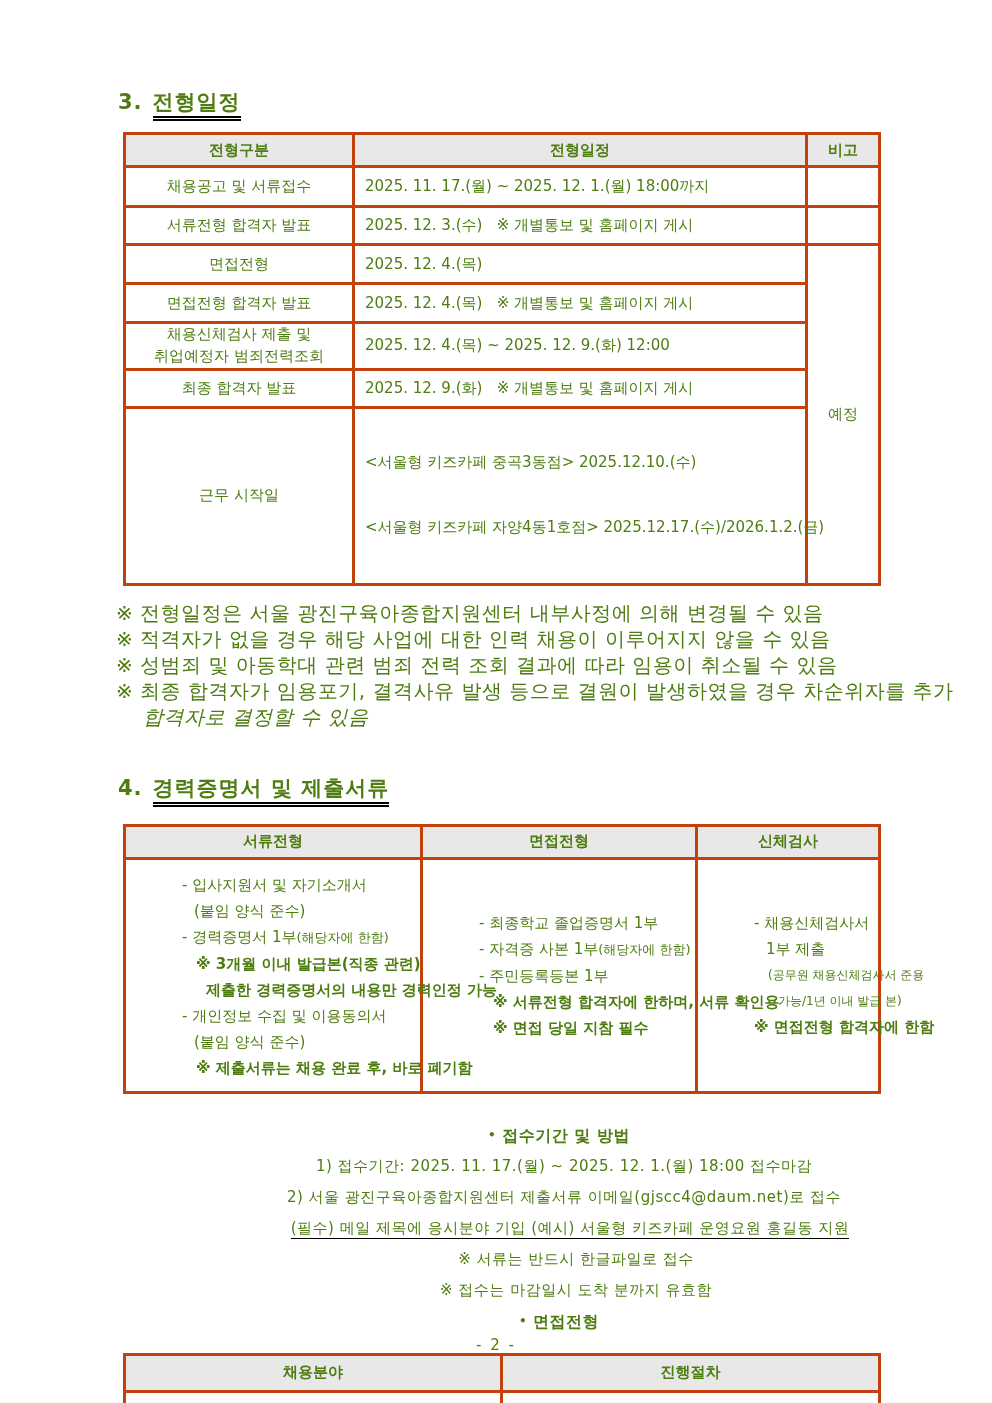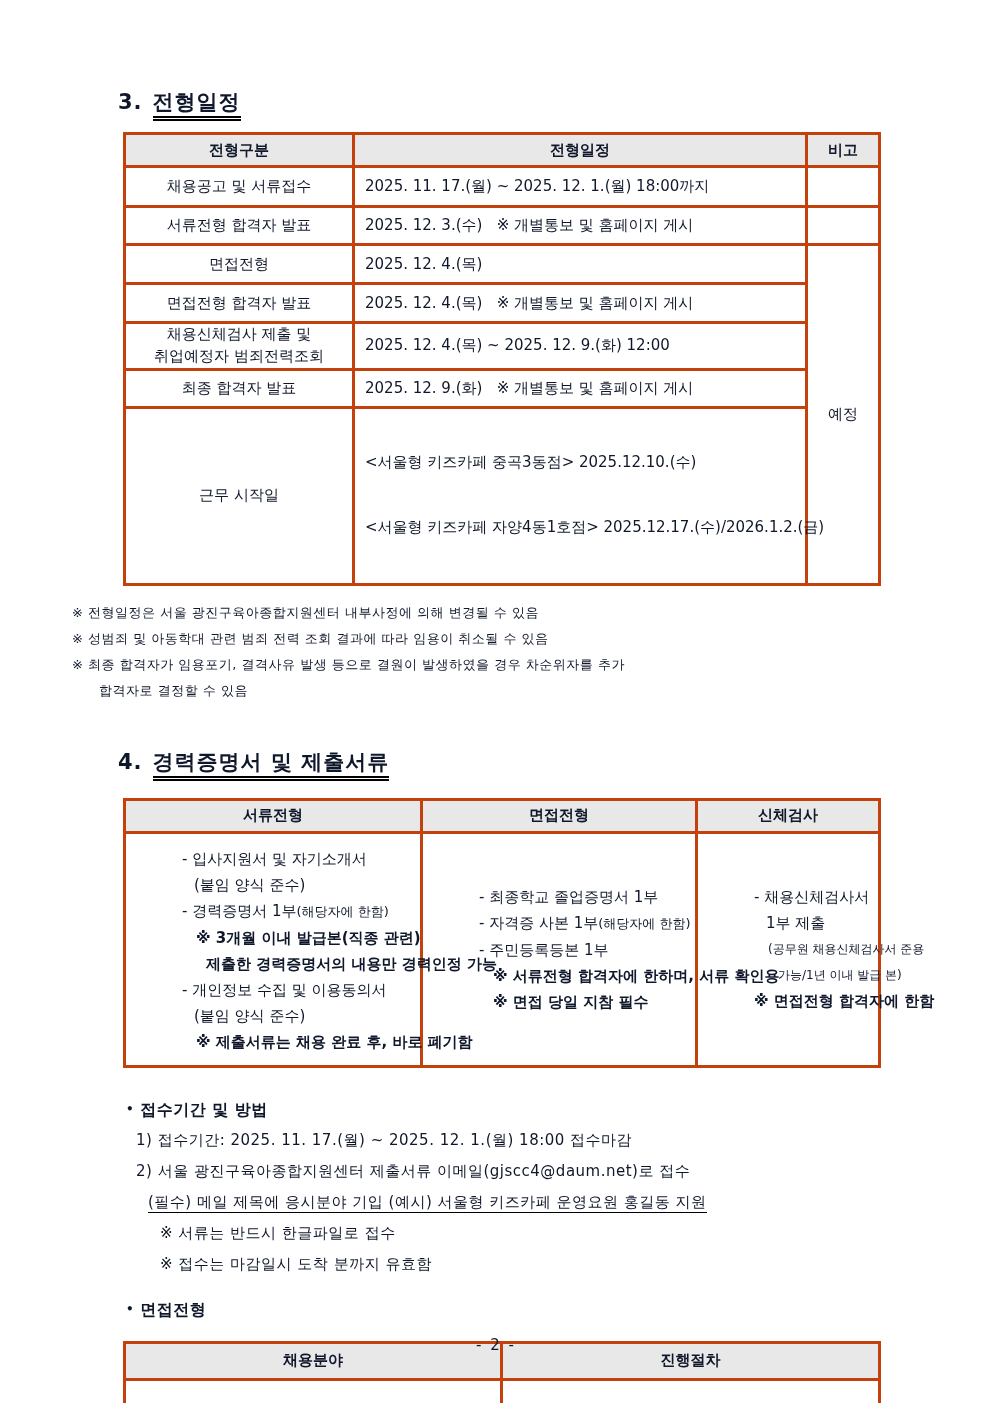--- a/index.html
+++ b/index.html
@@ -2,21 +2,21 @@
 <html><head>
 <meta charset="utf-8">
 <style>
   * { box-sizing: border-box; }
   html, body { margin: 0; padding: 0; background: #ffffff; }
   .page {
     position: relative;
     width: 992px;
     height: 1403px;
     background: #ffffff;
-    color: #0f172a;
+    color: #4d7c0f;
     font-family: "DejaVu Sans", sans-serif;
     overflow: hidden;
   }
   
   .sec-heading {
     margin: 0 0 0 118px;
     font-size: 21px;
     font-weight: bold;
     letter-spacing: 1px;
   }
@@ -49,53 +49,54 @@
   }
   .cell-left {
     text-align: left !important;
     padding-left: 10px !important;
     white-space: pre;
   }
   .two-line { line-height: 1.45; }
 
   
   .notes-block {
-    margin: 14px 0 0 72px;
-    font-size: 13px;
+    margin: 14px 0 0 116px;
+    font-size: 20px;
     line-height: 26px;
     letter-spacing: 0.5px;
   }
   .note-line { white-space: pre; }
-  .note-cont { padding-left: 27px; }
+  .note-cont { padding-left: 27px; font-style: italic; }
 
   
   .docs-cell { vertical-align: top !important; padding: 12px 4px 10px 8px !important; text-align: left !important; }
   .docs-cell-mid { vertical-align: middle !important; padding: 8px 4px 8px 8px !important; text-align: left !important; }
   .doc-line { line-height: 26px; white-space: pre; font-size: 15px; margin-left: 48px; }
   .doc-line.small { font-size: 12px; }
   .doc-line.bold { font-weight: bold; }
   .ind1 { padding-left: 12px; }
   .ind2 { padding-left: 14px; }
   .ind3 { padding-left: 24px; }
   .small-inline { font-size: 13px; }
 
   
   .app-block {
     margin: 26px 0 0 126px;
     font-size: 15px;
     letter-spacing: 0.5px;
+    text-align: center;
   }
   .app-line { line-height: 31px; white-space: pre; }
   .bullet-line { font-weight: bold; font-size: 16px; }
   .bullet-glyph { font-size: 12px; vertical-align: 2px; margin-right: 6px; }
   .num-line { padding-left: 10px; }
   .ul-line { padding-left: 22px; }
   .ul-line span { border-bottom: 1.5px solid #000; padding-bottom: 1px; }
   .app-note { padding-left: 34px; }
-  .bullet2 { margin-top: 14px; }
+  .bullet2 { }
 
   
   #interview-table th { height: 37px; }
   #interview-table td { height: 73px; }
 
   
   #schedule-table th { height: 33px; }
   .r1 td { height: 40px; }
   .r2 td { height: 38px; }
   .r3 td { height: 39px; }
@@ -173,20 +174,21 @@
       <td class="cell-left two-line">
         <div>&lt;서울형 키즈카페 중곡3동점&gt; 2025.12.10.(수)</div>
         <div>&lt;서울형 키즈카페 자양4동1호점&gt; 2025.12.17.(수)/2026.1.2.(금)</div>
       </td>
     </tr>
   </tbody>
     </table>
 
   <div class="notes-block">
     <div class="note-line">※ 전형일정은 서울 광진구육아종합지원센터 내부사정에 의해 변경될 수 있음</div>
+    <div class="note-line">※ 적격자가 없을 경우 해당 사업에 대한 인력 채용이 이루어지지 않을 수 있음</div>
     <div class="note-line">※ 성범죄 및 아동학대 관련 범죄 전력 조회 결과에 따라 임용이 취소될 수 있음</div>
     <div class="note-line">※ 최종 합격자가 임용포기, 결격사유 발생 등으로 결원이 발생하였을 경우 차순위자를 추가</div>
     <div class="note-line note-cont">합격자로 결정할 수 있음</div>
   </div>
 
   <h2 class="sec-heading" id="sec4-heading">
     <span class="sec-num">4.</span><span class="sec-title">경력증명서 및 제출서류</span>
   </h2>
 
   <table class="doc-table" id="documents-table" style="margin-top:22px">

